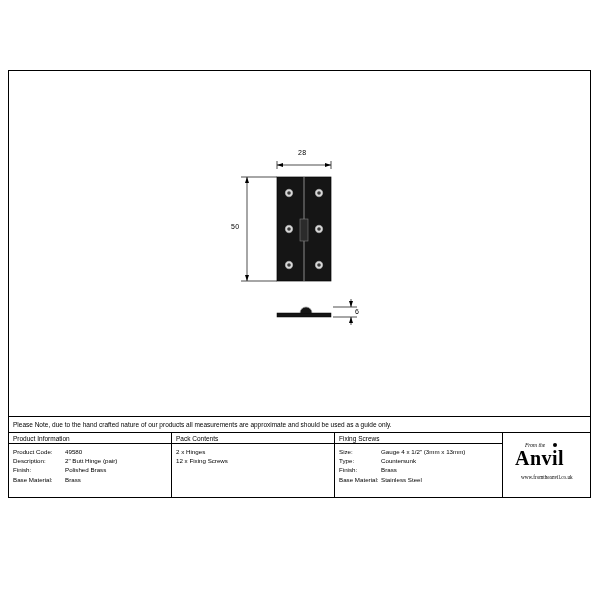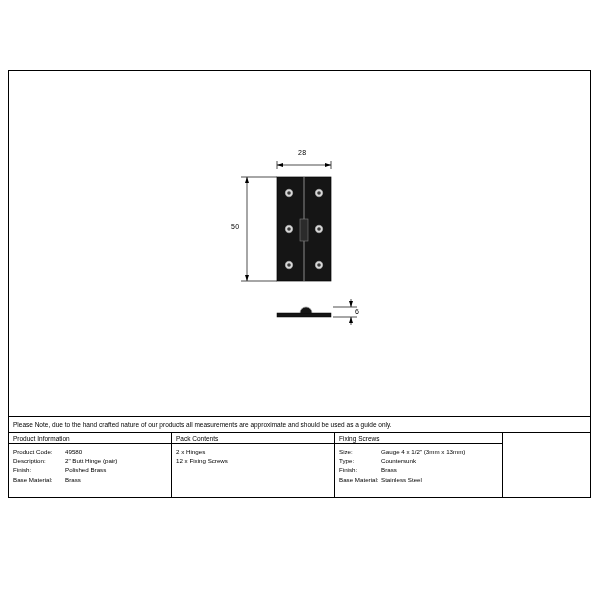--- a/index.html
+++ b/index.html
@@ -235,15 +235,23 @@
           <span class="k">Finish:</span>
           <span class="v">Brass</span>
         </div>
         <div class="kv">
           <span class="k">Base Material:</span>
           <span class="v">Stainless Steel</span>
         </div>
       </div>
     </div>
 
+    <div class="col col-d">
+      <div class="logo">
+        <div class="logo-from">From the</div>
+        <div class="logo-dot"></div>
+        <div class="logo-anvil">Anvil</div>
+        <div class="logo-url">www.fromtheanvil.co.uk</div>
+      </div>
+    </div>
 
   </div>
 </div>
 
 </body></html>

